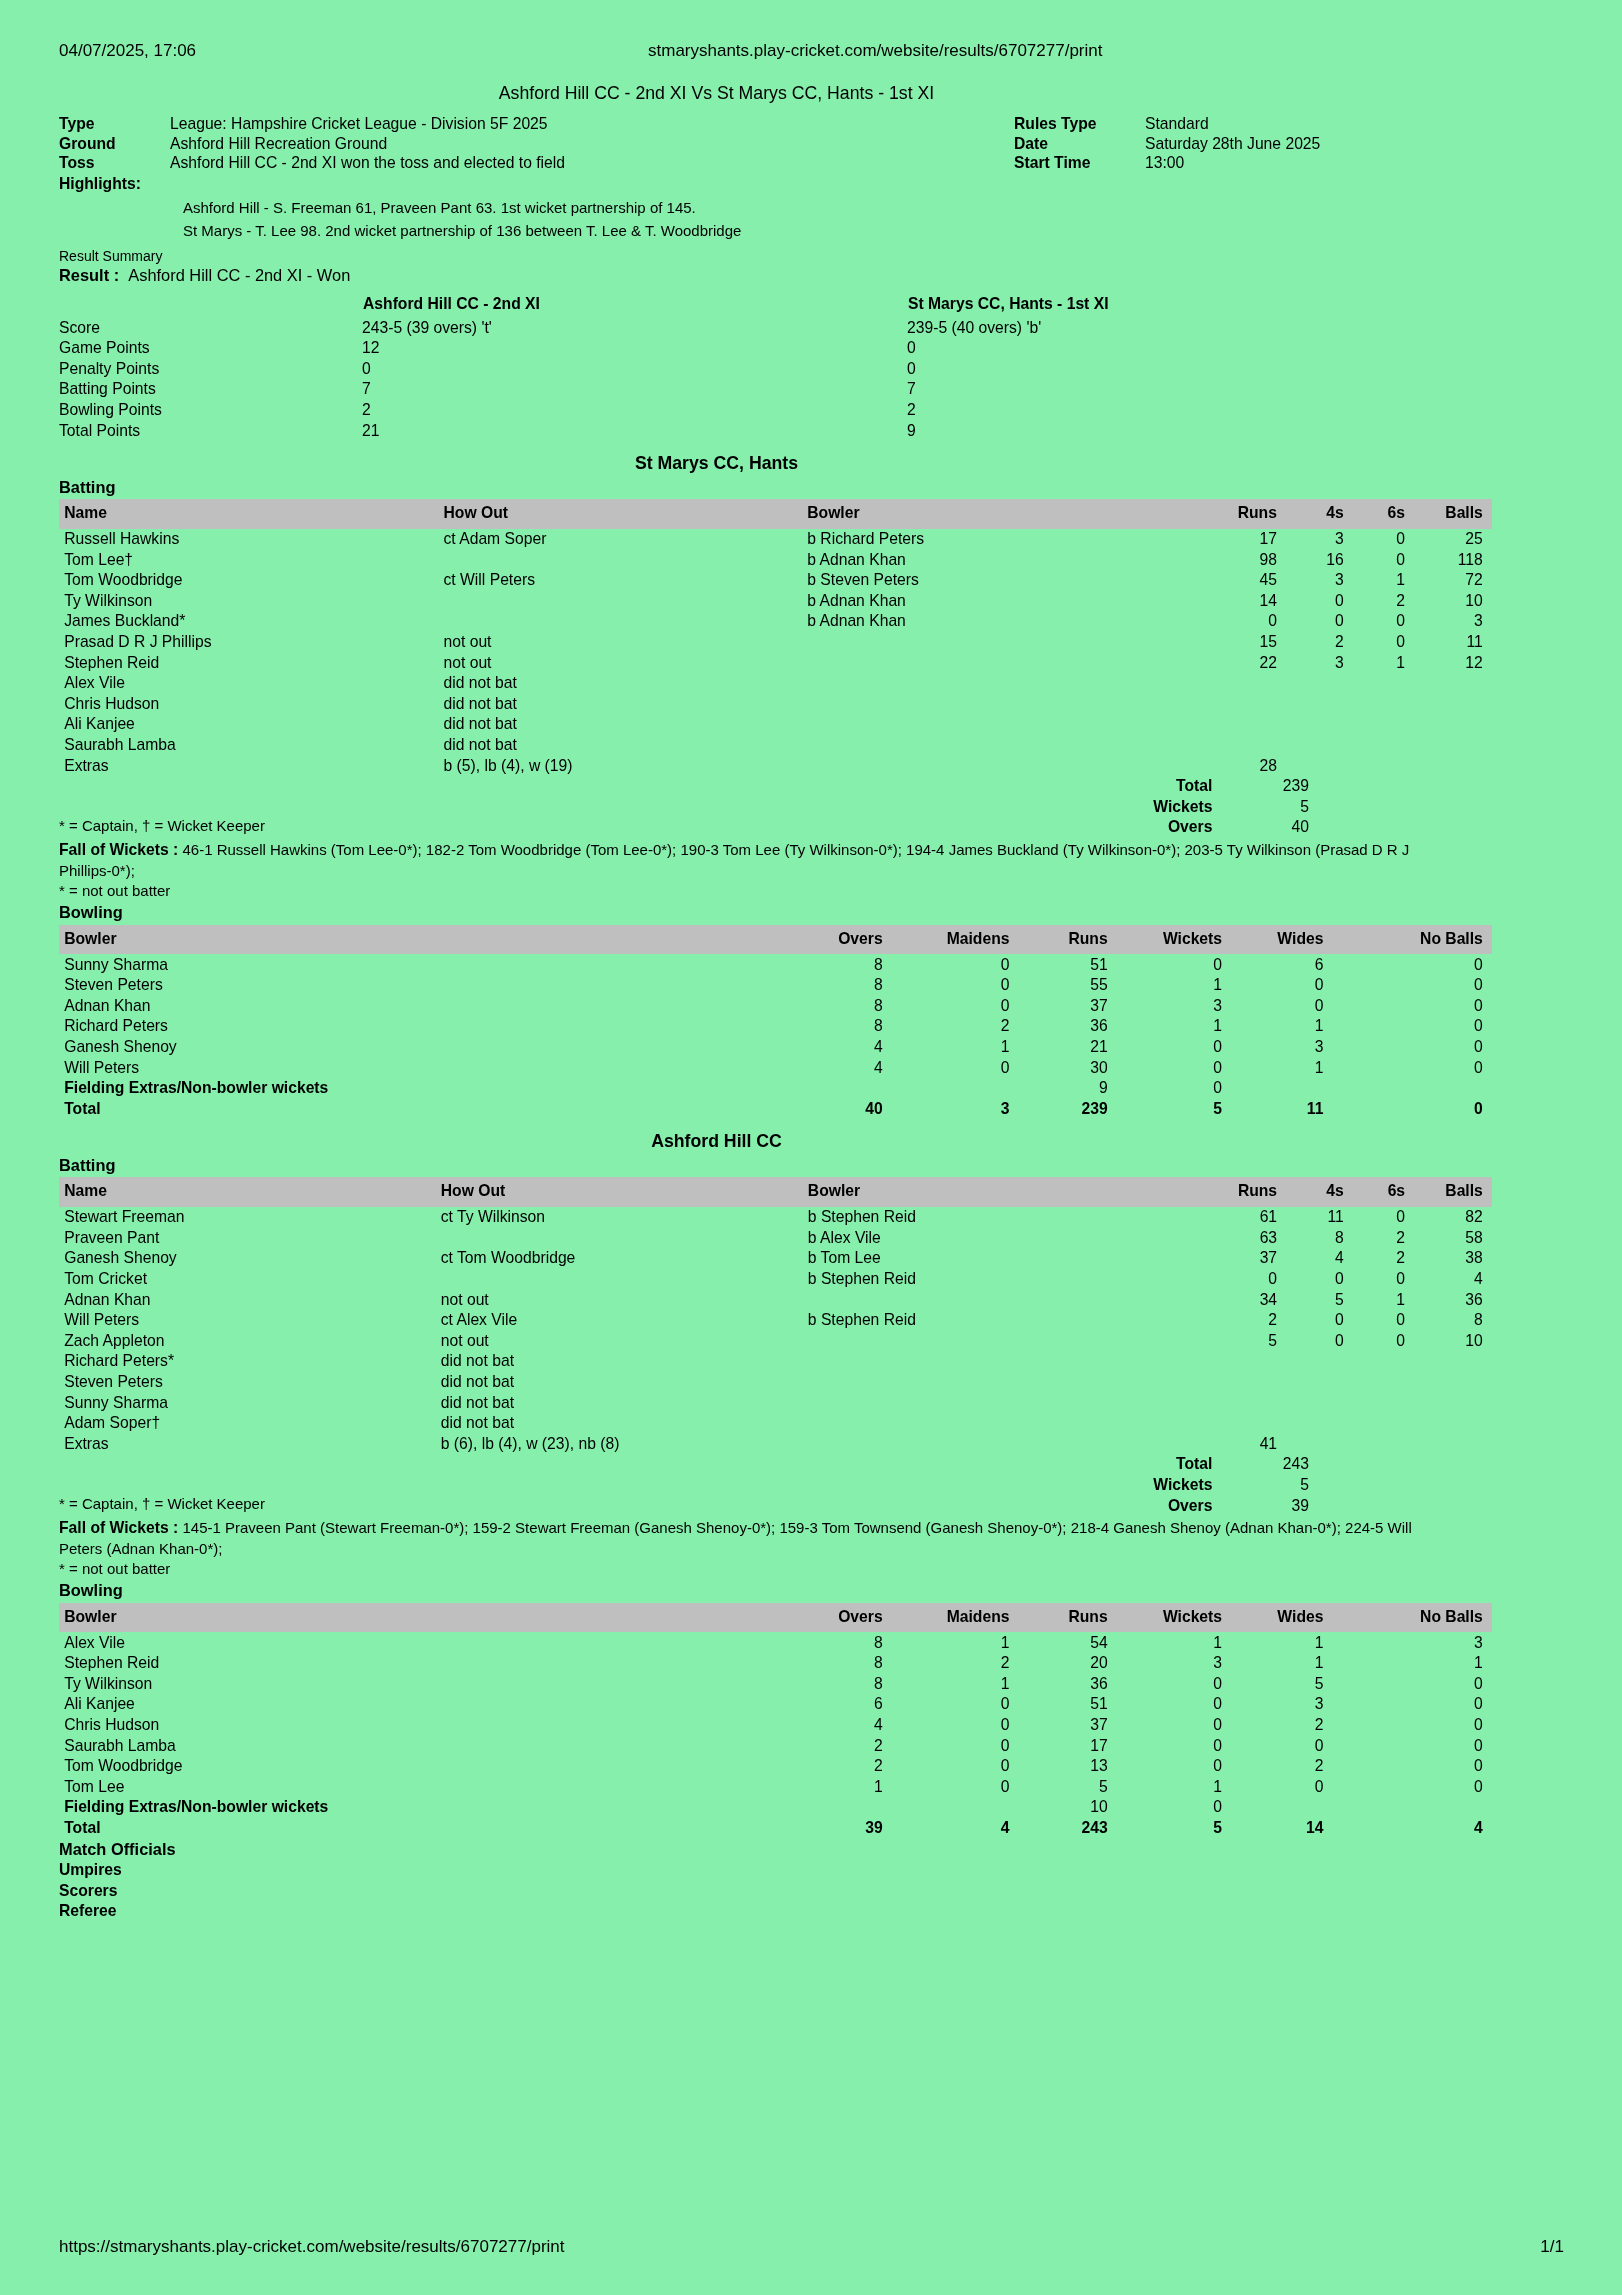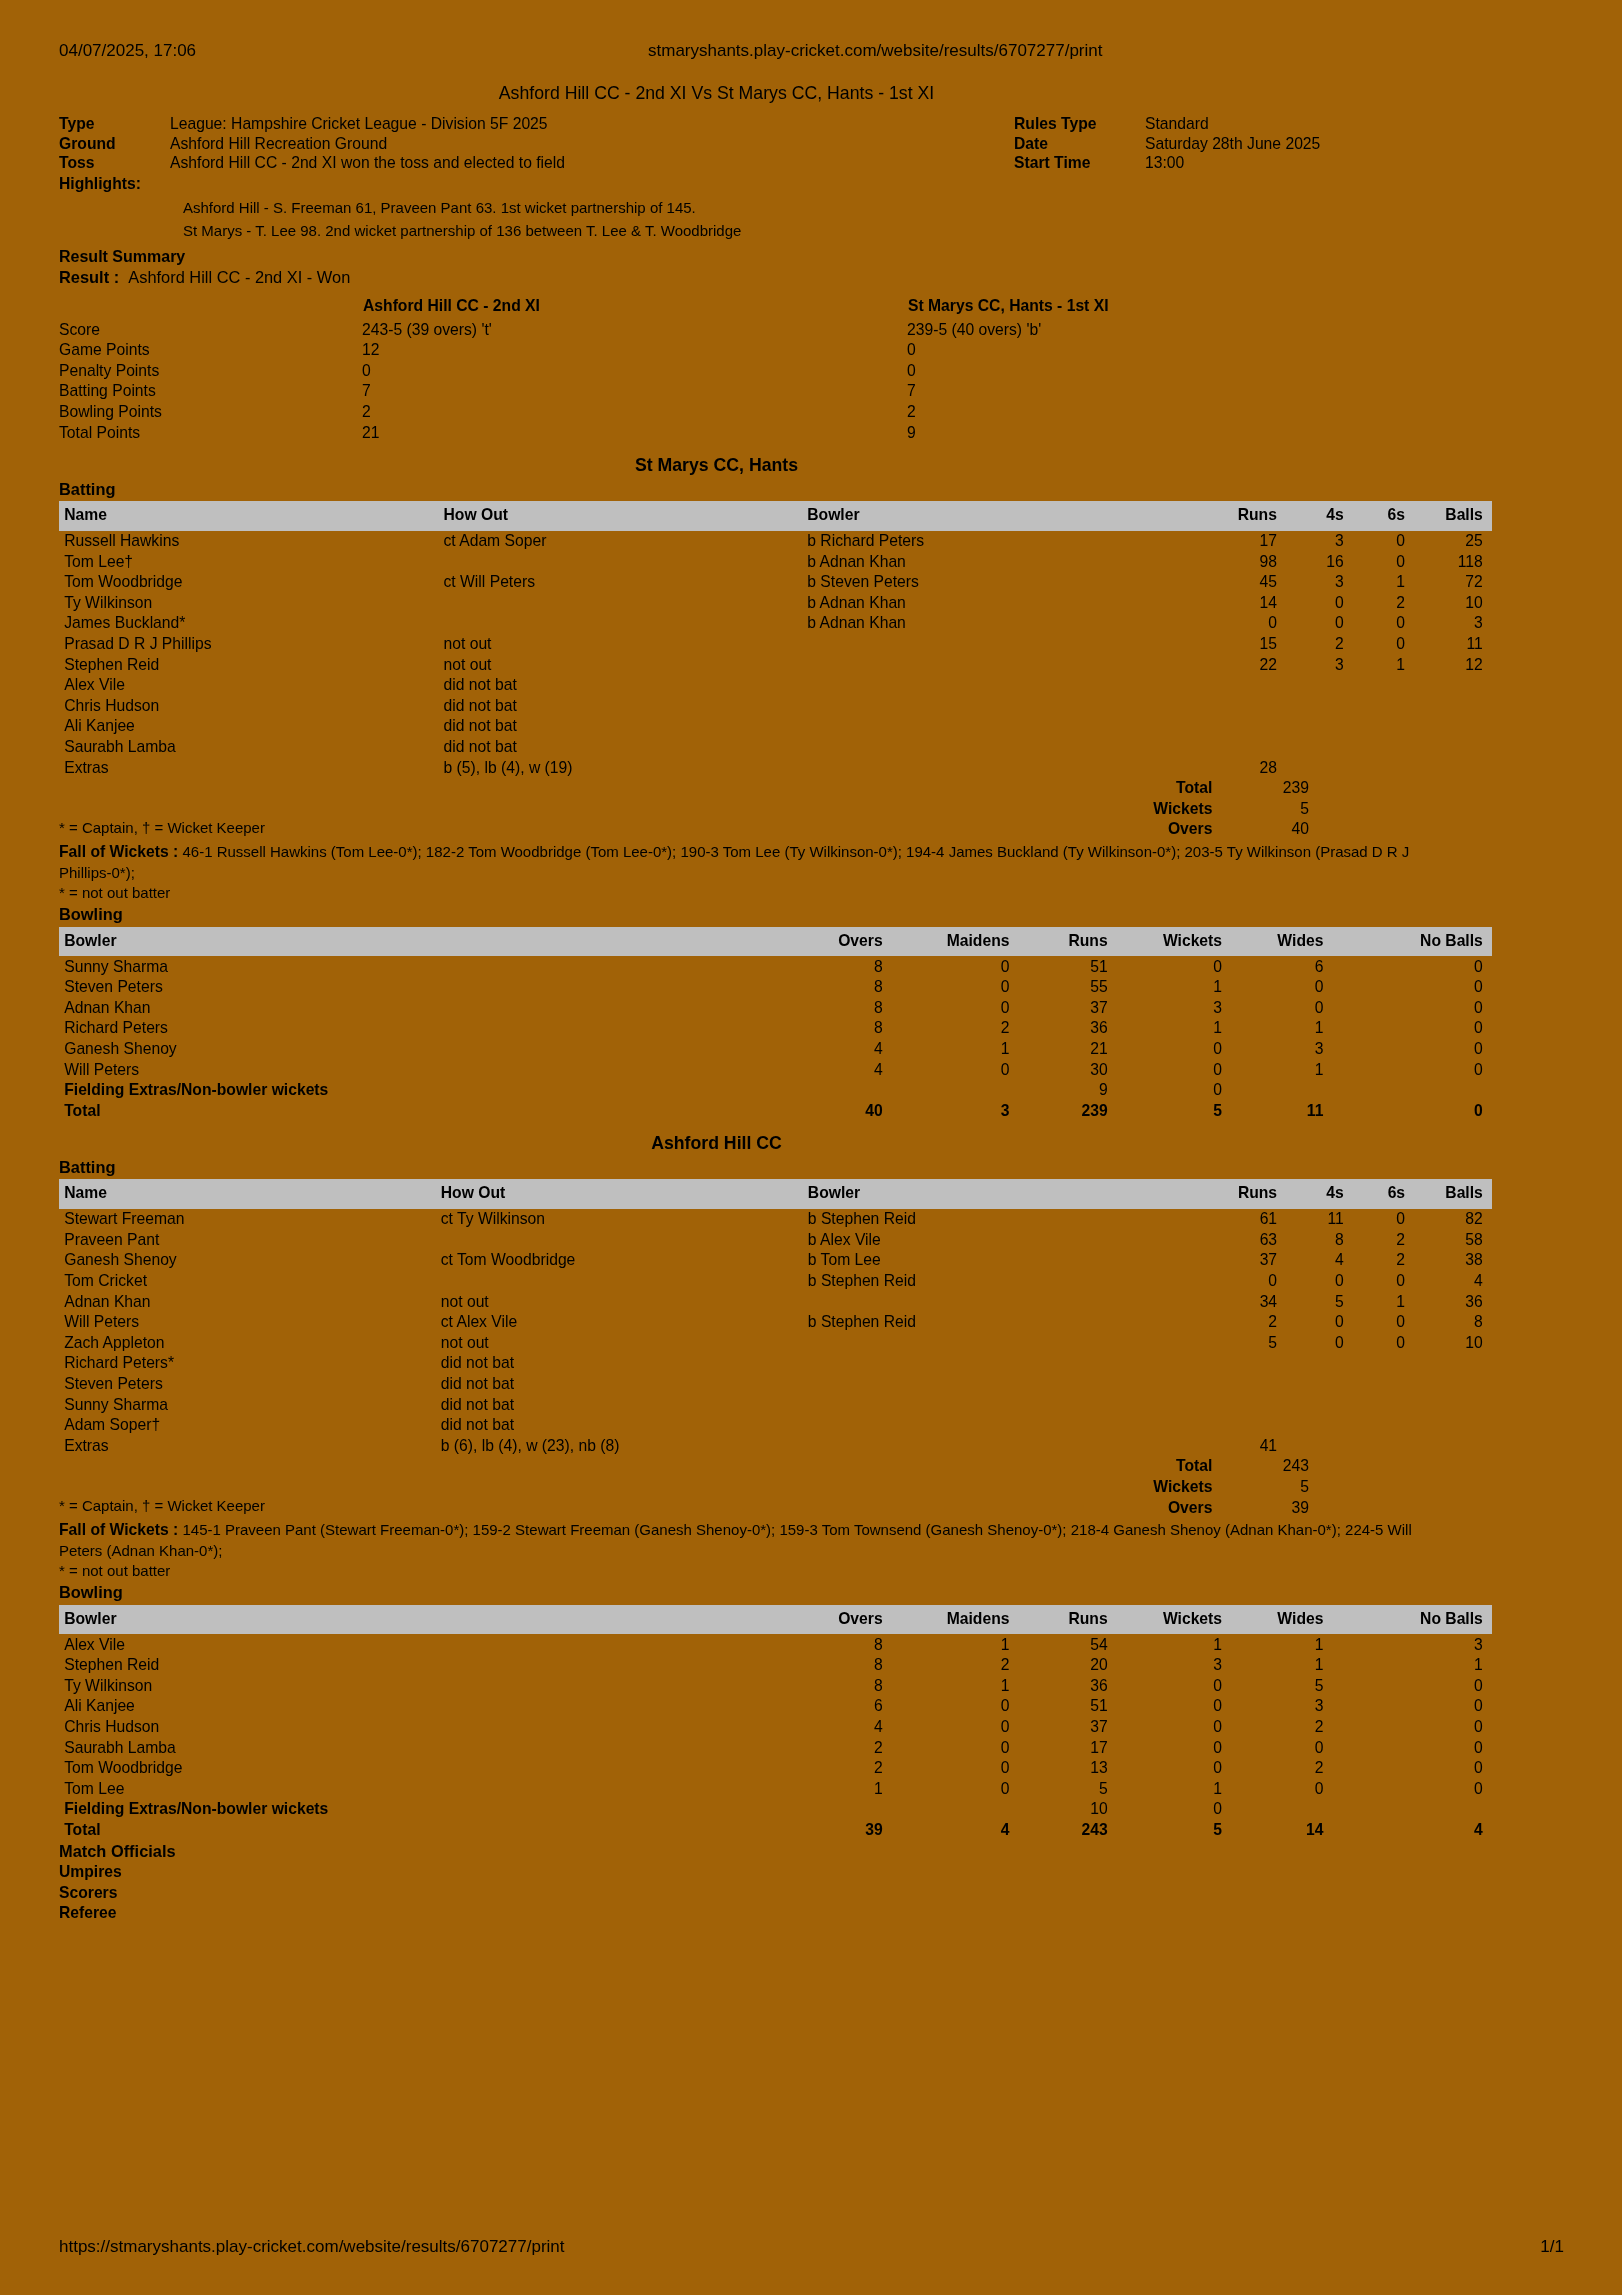--- a/index.html
+++ b/index.html
@@ -8,21 +8,21 @@
     background: #ffffff;
   }
   body {
     font-family: "Liberation Sans", sans-serif;
     color: #000000;
   }
   .page {
     position: relative;
     width: 1622px;
     height: 2295px;
-    background: #a16207;
+    background: #86efac;
     box-sizing: border-box;
     padding: 0;
     overflow: hidden;
   }
   .inner {
     position: absolute;
     left: 59px;
     top: 41px;
     width: 1505px;
   }
@@ -66,22 +66,22 @@
     padding-top: 2.6px;
   }
   .highlight-line {
     font-size: 15px;
     padding-left: 124px;
     padding-top: 5.9px;
   }
 
   
   .section-head {
-    font-size: 16px;
-    font-weight: bold;
+    font-size: 14px;
+    font-weight: normal;
     margin-top: 9.2px;
   }
   .result-line {
     font-size: 16.4px;
     font-weight: bold;
     margin-top: 2px;
   }
   .result-line .rv { font-weight: normal; padding-left: 9.2px; }
 
   table.points {

